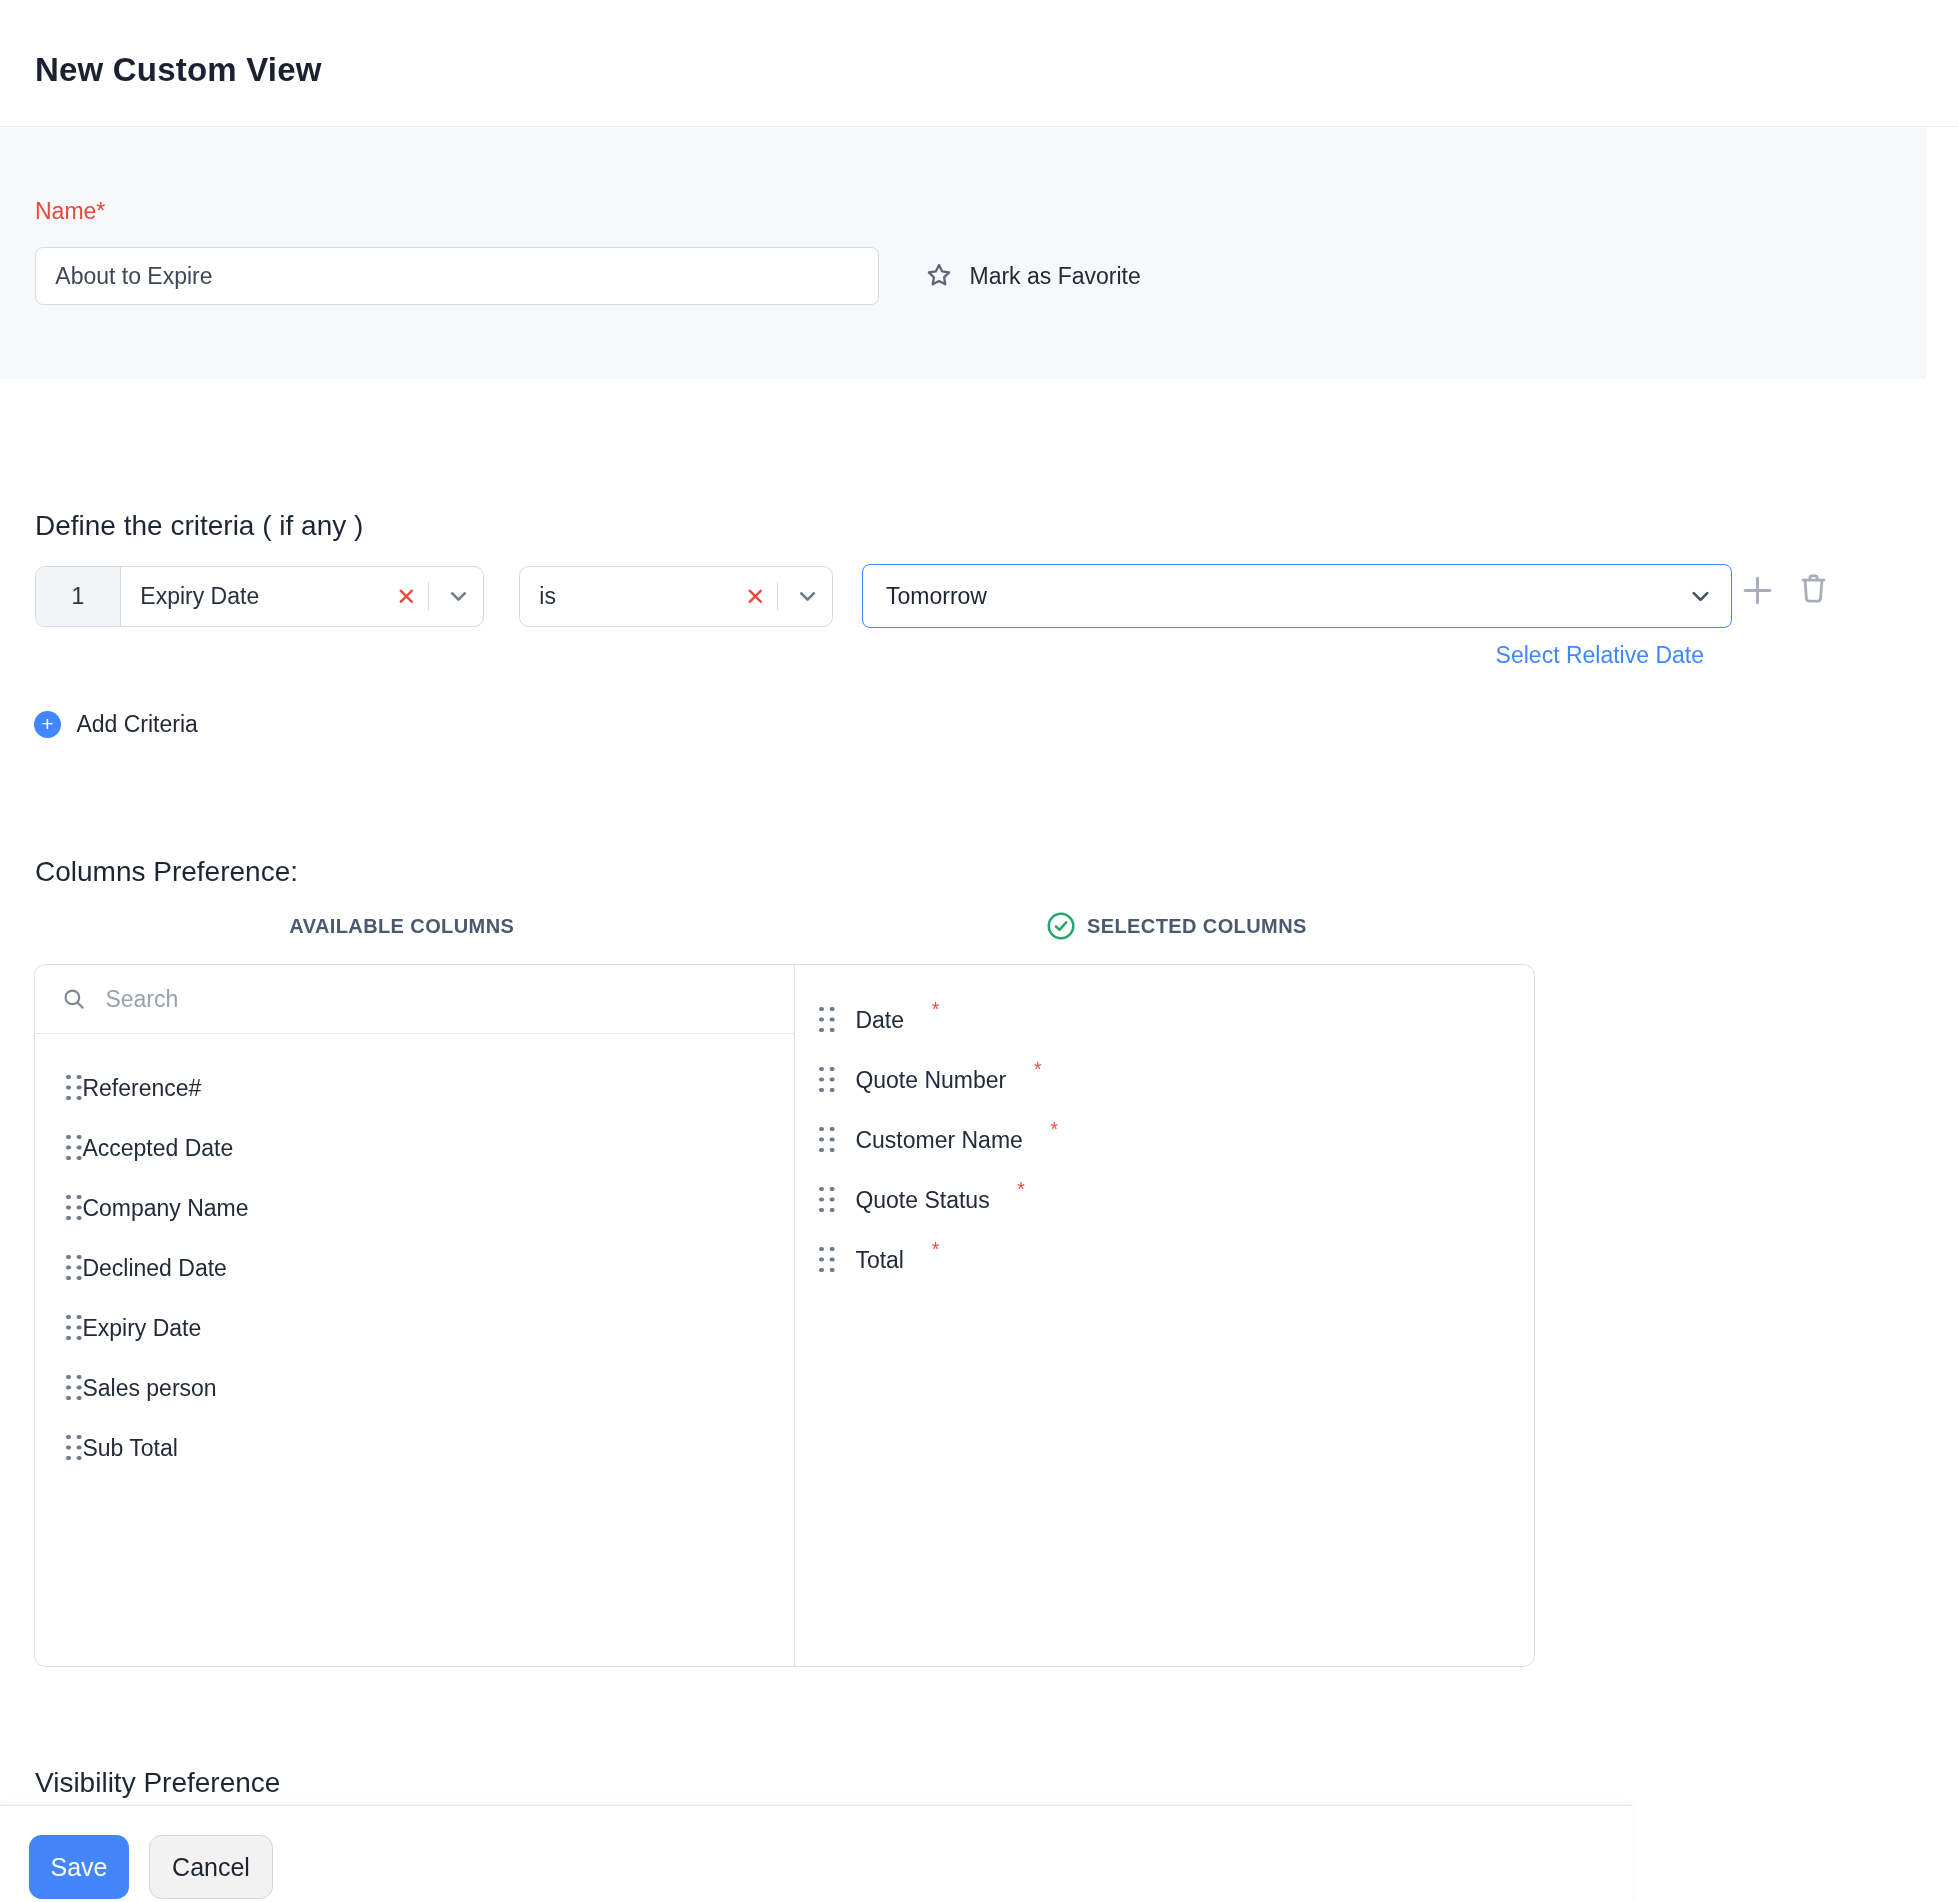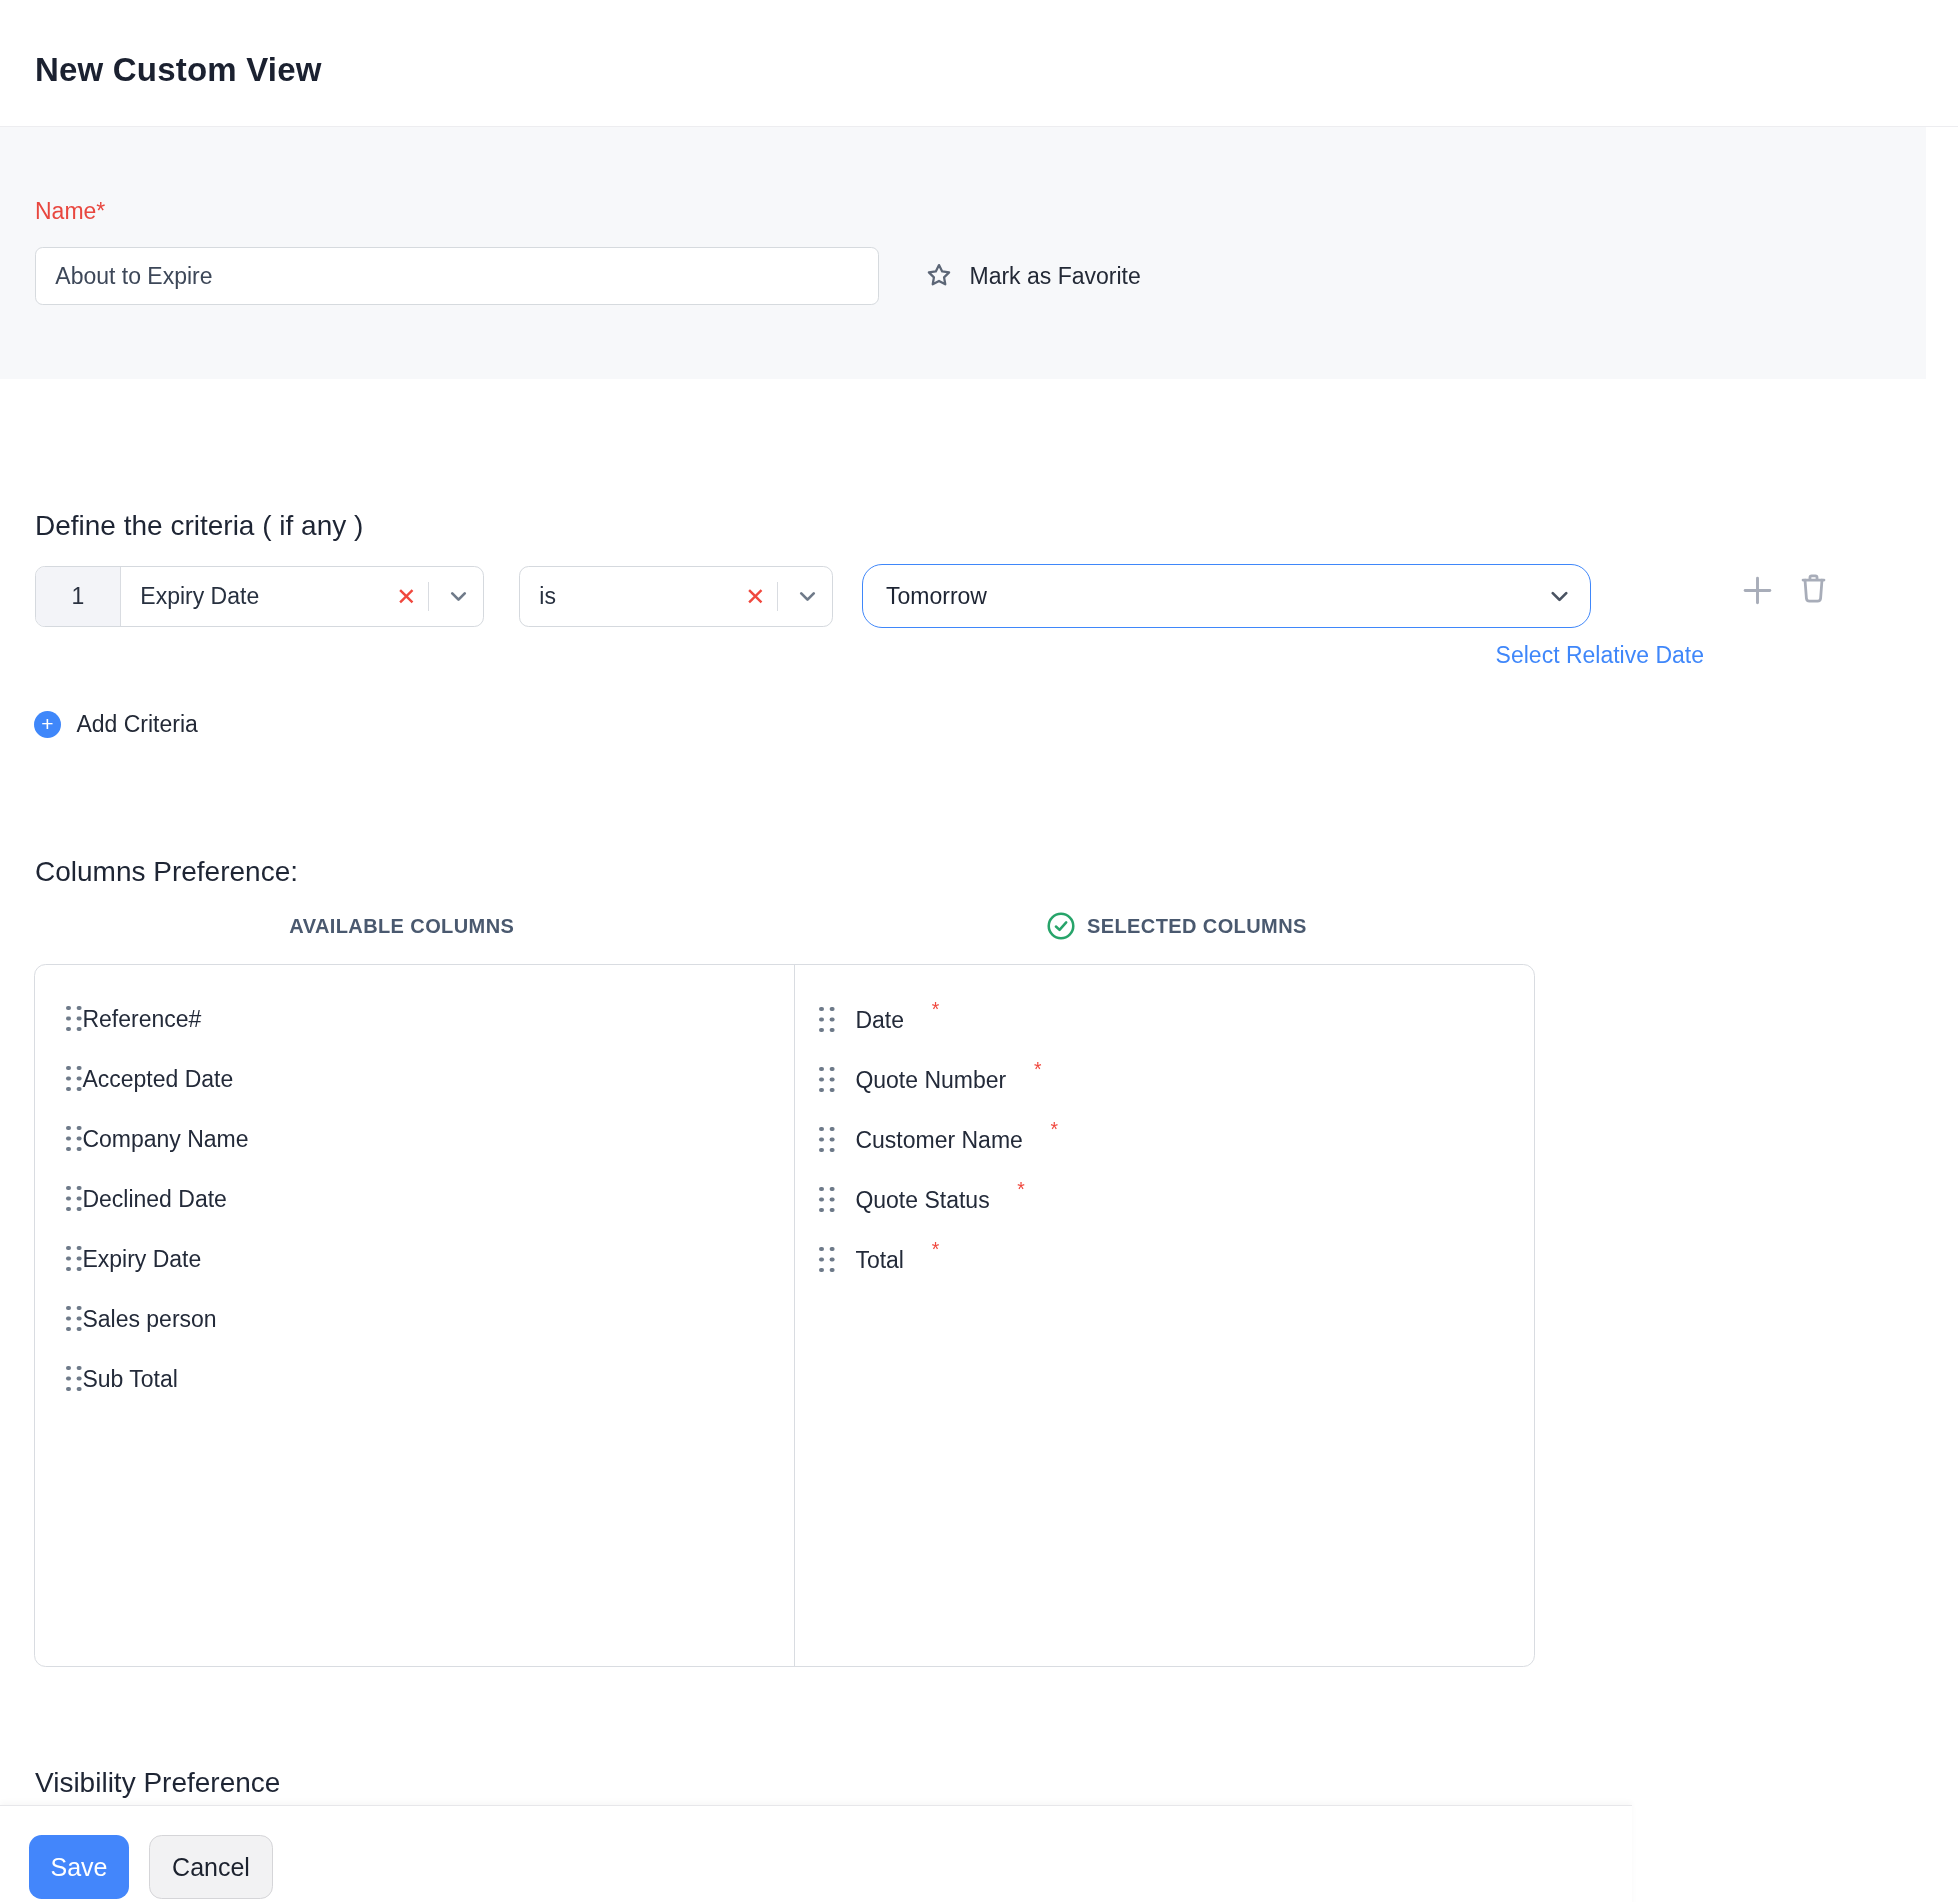--- a/index.html
+++ b/index.html
@@ -40,22 +40,22 @@
   .num-cell{
     width:84px;height:100%;background:#f3f4f8;border-right:1px solid #d9dce1;
     border-radius:8.7px 0 0 8.7px;display:flex;align-items:center;justify-content:center;
     font-size:23px;color:#2a3140;
   }
   .crit-text{flex:1;padding-left:19.3px;font-size:23px;color:#27303f;}
   .x-btn{font-size:24px;color:#f0483e;margin:0 5.8px;cursor:pointer;line-height:1;}
   .vdivider{width:1px;height:29px;background:#d9dce1;margin:0 5.8px;}
   .chev{margin:0 11.6px;display:flex;align-items:center;cursor:pointer;}
   .value-box{
-    left:862px;top:550px;width:729px;height:64px;box-sizing:border-box;
-    background:#fff;border:1.9px solid #3f87fa;border-radius:20px;
+    left:862px;top:550px;width:870px;height:64px;box-sizing:border-box;
+    background:#fff;border:1.9px solid #3f87fa;border-radius:8px;
     display:flex;align-items:center;justify-content:space-between;
     padding:0 17.4px 0 23px;cursor:pointer;
   }
   .value-text{font-size:23px;color:#1d2433;}
   .row-icon{display:flex;align-items:center;justify-content:center;cursor:pointer;}
   .relative-link-wrap{left:35px;top:628px;width:1669px;text-align:right;}
   .relative-link{font-size:23px;color:#3f87fa;cursor:pointer;text-decoration:none;}
   .add-criteria{left:34px;top:697px;display:flex;align-items:center;gap:15.4px;cursor:pointer;}
   .add-circle{
     width:27px;height:27px;border-radius:50%;background:#3f87fa;color:#fff;
@@ -197,20 +197,29 @@
         <circle cx="12" cy="12" r="9.2"></circle>
         <polyline points="8.2,12.4 10.9,14.9 15.9,9.3"></polyline>
       </svg>
     </span>
     <span class="col-header-text">SELECTED COLUMNS</span>
   </div>
 </div>
 
 <div class="abs panel">
   <div class="pane-left">
+    <div class="search-row">
+      <span>
+        <svg width="26" height="26" viewBox="0 0 24 24" fill="none" stroke="#7e8795" stroke-width="2" stroke-linecap="round">
+            <circle cx="10.5" cy="10.5" r="6.3"></circle>
+            <line x1="15.2" y1="15.2" x2="20" y2="20"></line>
+          </svg>
+      </span>
+      <input class="search-input" type="text" placeholder="Search" style="">
+    </div>
     <div class="list">
 
         <div class="list-item">
           <span class="dots">
             <span class="dot"></span>
           </span>
           <span class="item-label">Reference#</span>
         </div>
 
         <div class="list-item">

